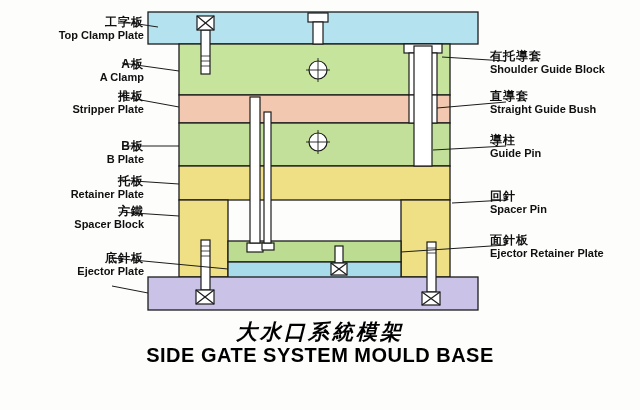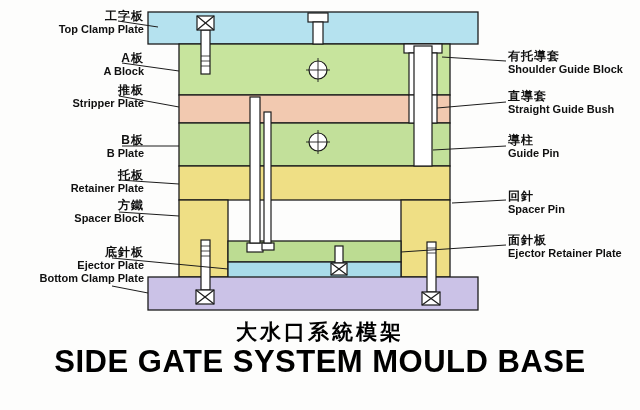--- a/index.html
+++ b/index.html
@@ -6,25 +6,25 @@
   body{
     width:640px;height:410px;position:relative;overflow:hidden;
     background:#fdfdfc;
     font-family:"Liberation Sans", sans-serif;
   }
   .stage{position:absolute;left:0;top:0;width:640px;height:410px;}
   svg{position:absolute;left:0;top:0;}
   .lbl{position:absolute;line-height:13px;color:#101010;white-space:nowrap;}
   .lbl .cn{display:block;font-size:12px;font-weight:bold;letter-spacing:1px;}
   .lbl .en{display:block;font-size:11px;font-weight:bold;}
-  .lbl.left{text-align:right;right:496px;}
-  .lbl.right{text-align:left;left:508px;}
+  .lbl.left{text-align:right;right:496px;margin-top:6px;}
+  .lbl.right{text-align:left;left:490px;}
   .title{position:absolute;left:0;width:640px;text-align:center;color:#000;}
-  .title-cn{top:318px;font-size:21px;font-weight:bold;letter-spacing:3px;}
-  .title-en{top:344px;font-size:31px;font-weight:bold;letter-spacing:0.5px;}
+  .title-cn{top:318px;font-size:21px;font-weight:bold;letter-spacing:3px;font-style:italic;}
+  .title-en{top:344px;font-size:20px;font-weight:bold;letter-spacing:0.5px;}
 </style>
 </head>
 <body>
 
 <div class="stage">
 
   <svg width="640" height="410" viewBox="0 0 640 410">
 
     <g stroke="#1c1c1c" stroke-width="1.3">
       <rect x="148" y="12" width="330" height="32" fill="#b5e2ef"></rect>
@@ -130,21 +130,21 @@
       <line x1="506" y1="245" x2="401" y2="252"></line>
     </g>
   </svg>
 
   <div class="lbl left" style="top:10px">
     <span class="cn">工字板</span>
     <span class="en">Top Clamp Plate</span>
   </div>
   <div class="lbl left" style="top:52px">
     <span class="cn">A板</span>
-    <span class="en">A Block</span>
+    <span class="en">A Clamp</span>
   </div>
   <div class="lbl left" style="top:84px">
     <span class="cn">推板</span>
     <span class="en">Stripper Plate</span>
   </div>
   <div class="lbl left" style="top:134px">
     <span class="cn">B板</span>
     <span class="en">B Plate</span>
   </div>
   <div class="lbl left" style="top:169px">
@@ -153,21 +153,20 @@
   </div>
   <div class="lbl left" style="top:199px">
     <span class="cn">方鐵</span>
     <span class="en">Spacer Block</span>
   </div>
   <div class="lbl left" style="top:246px">
     <span class="cn">底針板</span>
     <span class="en">Ejector Plate</span>
   </div>
   <div class="lbl left" style="top:272px">
-    <span class="en">Bottom Clamp Plate</span>
   </div>
 
   <div class="lbl right" style="top:50px">
     <span class="cn">有托導套</span>
     <span class="en">Shoulder Guide Block</span>
   </div>
   <div class="lbl right" style="top:90px">
     <span class="cn">直導套</span>
     <span class="en">Straight Guide Bush</span>
   </div>

